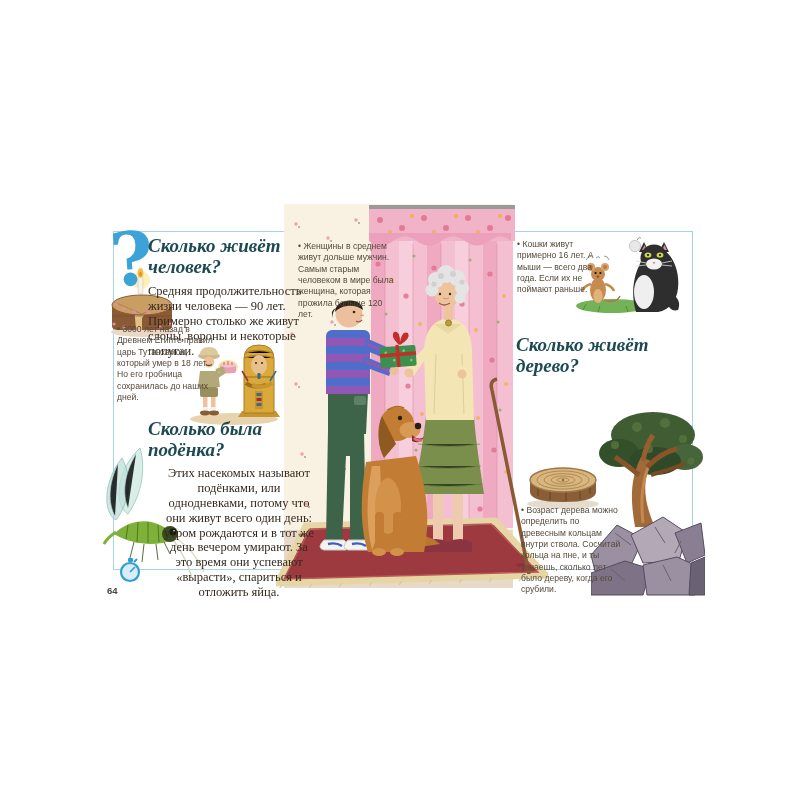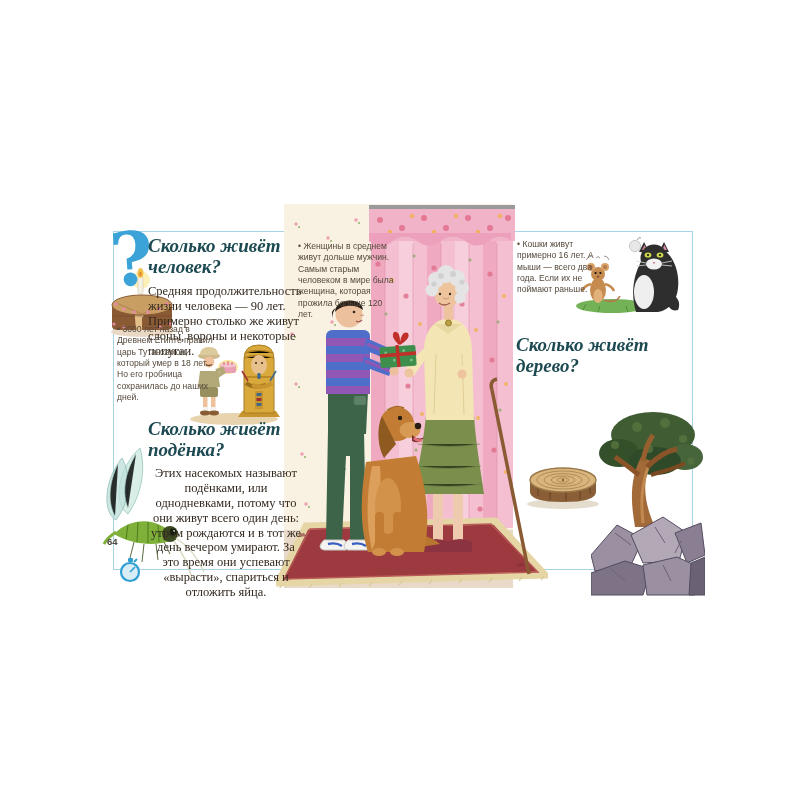--- a/index.html
+++ b/index.html
@@ -7,21 +7,21 @@
         font-family:"Liberation Serif",serif;}
   .frame{position:absolute;left:113px;top:231px;width:578px;height:337px;
          border:1px solid #a6d3e6;z-index:0;}
   .abs{position:absolute;}
   .heading{font-family:"Liberation Serif",serif;font-style:italic;font-weight:700;
            font-size:19px;line-height:1.1;color:#1d4a52;z-index:4;}
   .bodytxt{font-family:"Liberation Serif",serif;font-size:12.5px;line-height:1.19;
            color:#342a20;z-index:4;}
   .fact{font-family:"Liberation Sans",sans-serif;font-size:8.6px;line-height:1.32;
         color:#55493c;z-index:5;}
-  .center-txt{text-align:center;}
+  .center-txt{text-align:center;margin-left:13px;}
   .qmark{font-family:"DejaVu Serif",serif;font-weight:700;font-size:74px;
          color:#3ba3d8;line-height:1;transform:rotate(-4deg);z-index:3;}
   .pagenum{font-family:"Liberation Sans",sans-serif;font-size:9.5px;font-weight:700;
            color:#4a443c;z-index:6;}
   .z1{z-index:1}.z2{z-index:2}.z5{z-index:5}
   .tree-spacer{float:right;width:78px;height:72px;margin-top:53px;}
   svg{display:block;}
 </style>
 </head>
 <body>
@@ -102,21 +102,21 @@
     <path d="M34,36 Q40,32 43,30" stroke="#b3a877" stroke-width="4" fill="none"></path>
     <rect x="18" y="46" width="18" height="10" rx="2" fill="#97905e"></rect>
     <rect x="21" y="56" width="4.5" height="12" fill="#eec09c"></rect>
       <rect x="29" y="56" width="4.5" height="12" fill="#eec09c"></rect>
     <rect x="20.5" y="66" width="5.5" height="4" fill="#f2f2ee"></rect>
       <rect x="28.5" y="66" width="5.5" height="4" fill="#f2f2ee"></rect>
     <ellipse cx="23" cy="72" rx="5" ry="2.4" fill="#8a5c34"></ellipse>
       <ellipse cx="32" cy="72" rx="5" ry="2.4" fill="#8a5c34"></ellipse>
   </svg>
 
-  <div class="abs heading" style="left:148px;top:419px;width:170px;">Сколько живёт подёнка?</div>
+  <div class="abs heading" style="left:148px;top:419px;width:170px;">Сколько была подёнка?</div>
   <div class="abs bodytxt center-txt" style="left:150px;top:466px;width:152px;">Этих насекомых называют подёнками, или однодневками, потому что они живут всего один день: утром рождаются и в тот же день вечером умирают. За это время они успевают «вырасти», спариться и отложить яйца.</div>
 
   <svg class="abs z1" style="left:100px;top:442px;" width="106" height="138" viewBox="0 0 106 138">
     <path d="M40,6 C18,26 12,62 28,72 C42,52 46,26 40,6 Z" fill="#cfeae2" opacity="0.8" stroke="#8fc4ba" stroke-width="1"></path>
     <path d="M22,16 C4,38 2,70 16,78 C30,60 32,34 22,16 Z" fill="#bfe0da" opacity="0.75" stroke="#84b8b0" stroke-width="1"></path>
     <g stroke="#9fccc4" stroke-width="0.7" opacity="0.8">
       <path d="M36,12 C24,32 22,52 28,66"></path>
         <path d="M18,22 C8,42 8,62 15,74"></path>
     </g>
     <path d="M14,92 C28,78 48,76 62,84 C70,88 74,94 72,98 C58,104 34,104 14,92 Z" fill="#7fb13a"></path>
@@ -468,20 +468,21 @@
     <ellipse cx="43" cy="20" rx="33" ry="12" fill="#d9b67e" stroke="#9a7848" stroke-width="1.4"></ellipse>
     <g fill="none" stroke="#b08a55" stroke-width="1">
       <ellipse cx="43" cy="20" rx="26" ry="9"></ellipse>
         <ellipse cx="43" cy="20" rx="19" ry="6.4"></ellipse>
       <ellipse cx="43" cy="20" rx="12" ry="4"></ellipse>
         <ellipse cx="43" cy="20" rx="6" ry="2"></ellipse>
     </g>
     <circle cx="43" cy="20" r="1.2" fill="#8a6a3a"></circle>
   </svg>
 
+  <div class="abs fact z5" style="left:521px;top:505px;width:102px;">• Возраст дерева можно определить по древесным кольцам внутри ствола. Сосчитай кольца на пне, и ты узнаешь, сколько лет было дереву, когда его срубили.</div>
 
   <svg class="abs z2" style="left:591px;top:405px;" width="114" height="192" viewBox="0 0 114 192">
     <g>
       <ellipse cx="62" cy="30" rx="42" ry="23" fill="#3f5c33"></ellipse>
       <ellipse cx="28" cy="48" rx="20" ry="14" fill="#34502a"></ellipse>
       <ellipse cx="94" cy="52" rx="18" ry="13" fill="#46653a"></ellipse>
       <ellipse cx="64" cy="56" rx="26" ry="14" fill="#2f4a28"></ellipse>
       <g fill="#57753f" opacity="0.8">
         <circle cx="46" cy="22" r="5"></circle>
           <circle cx="74" cy="18" r="5"></circle>
@@ -503,21 +504,21 @@
       <path d="M0,150 L26,120 L52,134 L40,160 L4,166 Z" fill="#9b90a2"></path>
       <path d="M40,130 L72,112 L96,128 L88,156 L52,158 Z" fill="#b3a8b6"></path>
       <path d="M84,128 L110,118 L114,150 L96,158 Z" fill="#8a7f92"></path>
       <path d="M0,168 L34,156 L60,164 L52,190 L0,190 Z" fill="#7e7386"></path>
       <path d="M52,160 L86,152 L108,162 L104,190 L56,190 Z" fill="#9b90a2"></path>
       <path d="M100,158 L114,152 L114,190 L98,190 Z" fill="#6b6175"></path>
       <path d="M24,128 L40,140 M64,122 L74,138 M90,136 L84,148 M20,164 L34,176 M72,160 L80,176" fill="none" stroke="#6b6175"></path>
     </g>
   </svg>
 
-  <div class="abs pagenum" style="left:107px;top:536px;">64</div>
+  <div class="abs pagenum" style="left:107px;top:585px;">64</div>
   <svg class="abs z5" style="left:117px;top:556px;" width="26" height="28" viewBox="0 0 26 28">
     <rect x="11" y="2" width="5" height="4" rx="1" fill="#2f9fd2"></rect>
     <path d="M17,6 l3,-3" stroke="#2f9fd2" stroke-width="2"></path>
     <circle cx="13" cy="16" r="9" fill="#d9edf7" stroke="#2f9fd2" stroke-width="2.2"></circle>
     <path d="M13,16 L18,11" stroke="#2f9fd2" stroke-width="1.6"></path>
   </svg>
 
 </div>
 
 </body></html>

